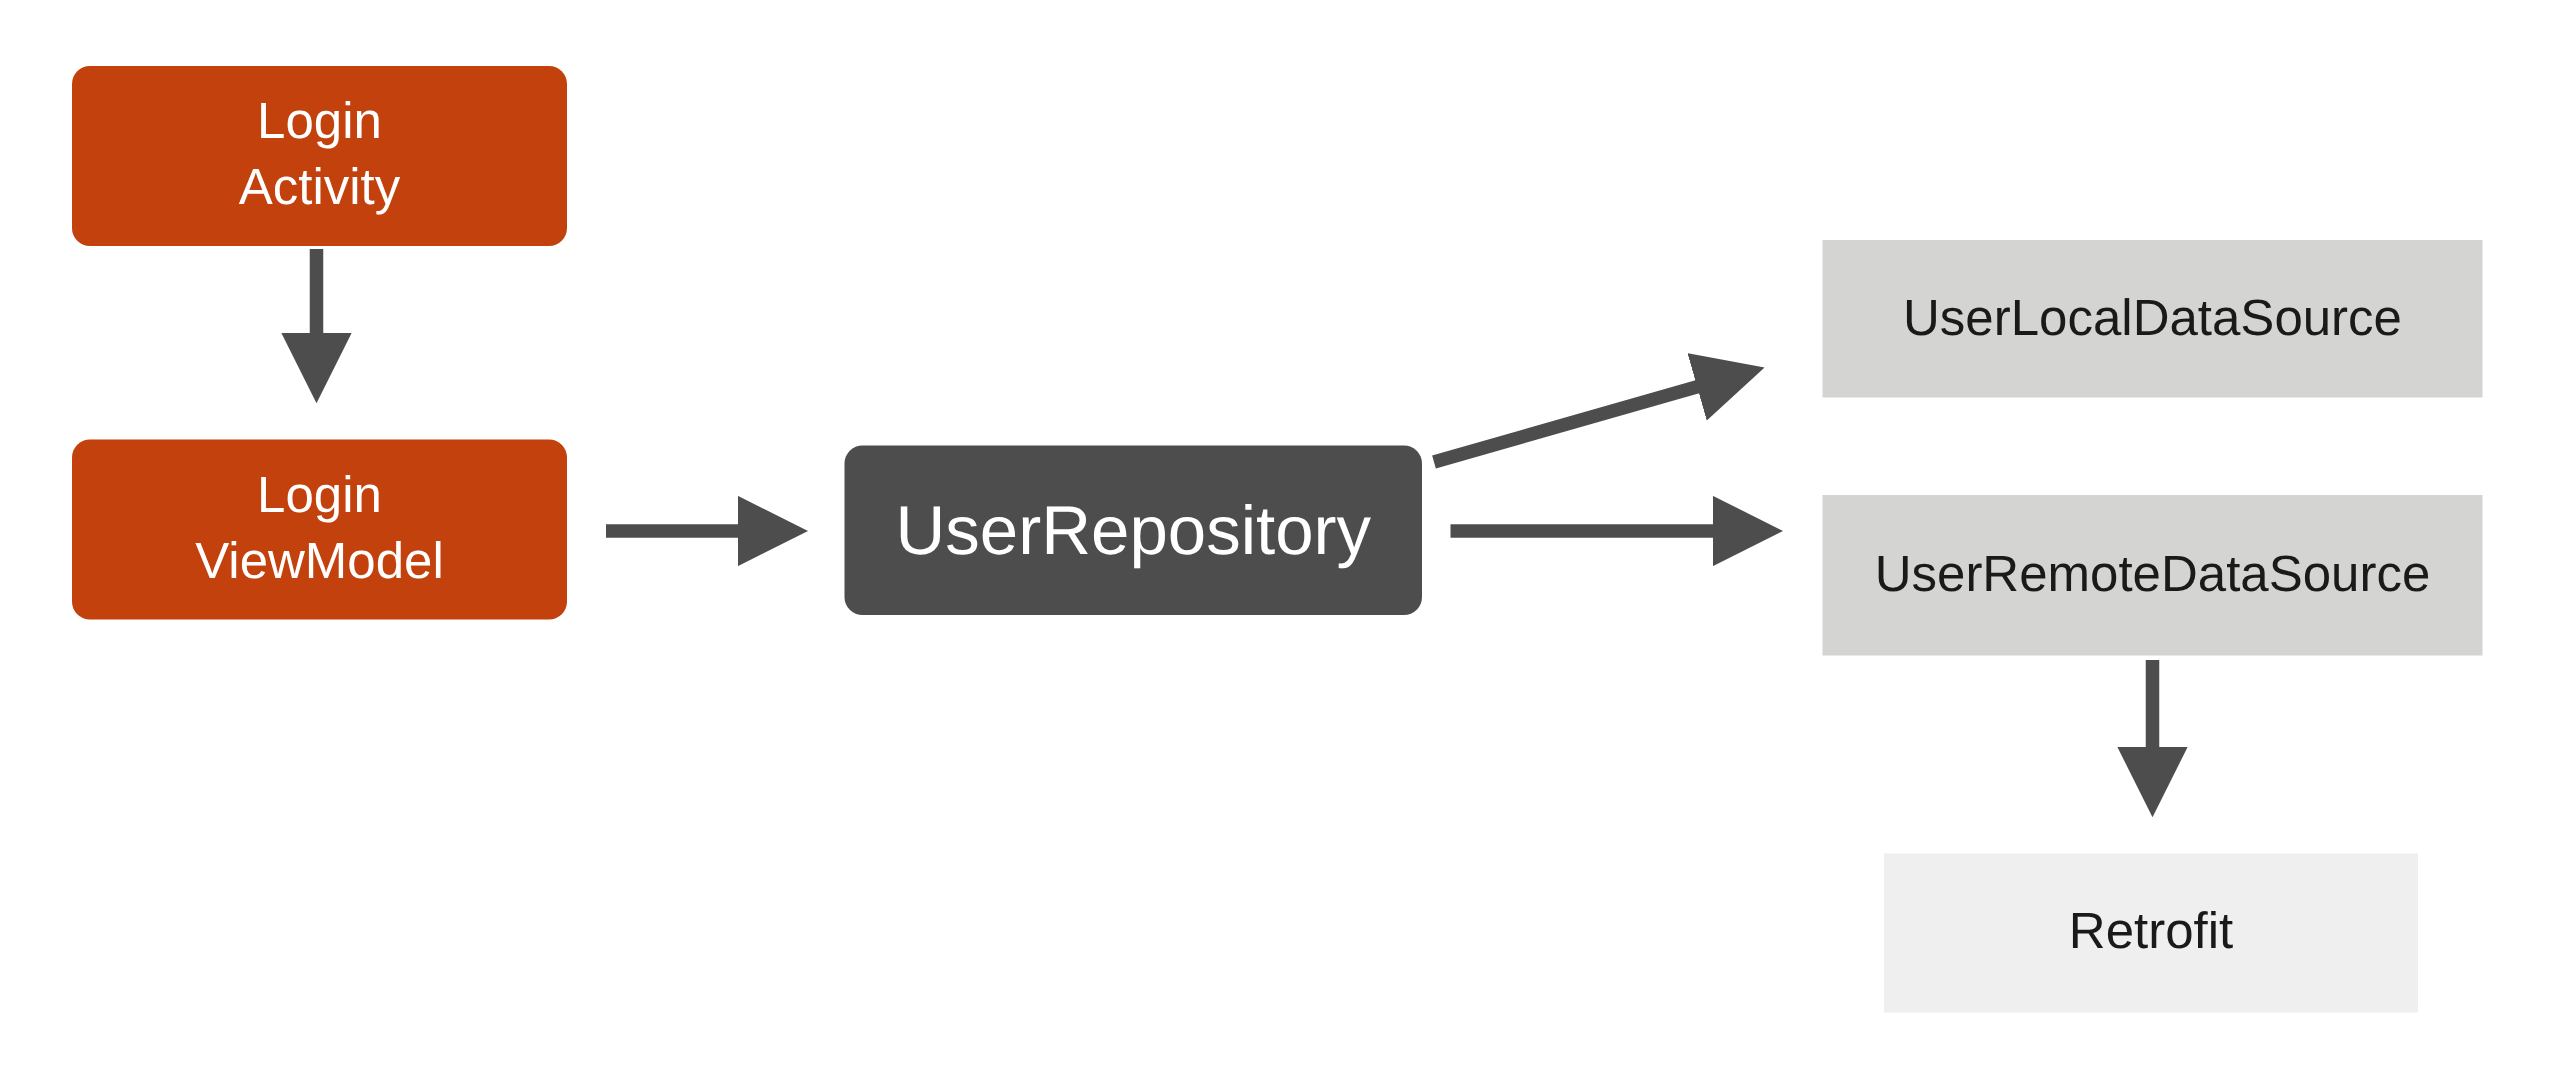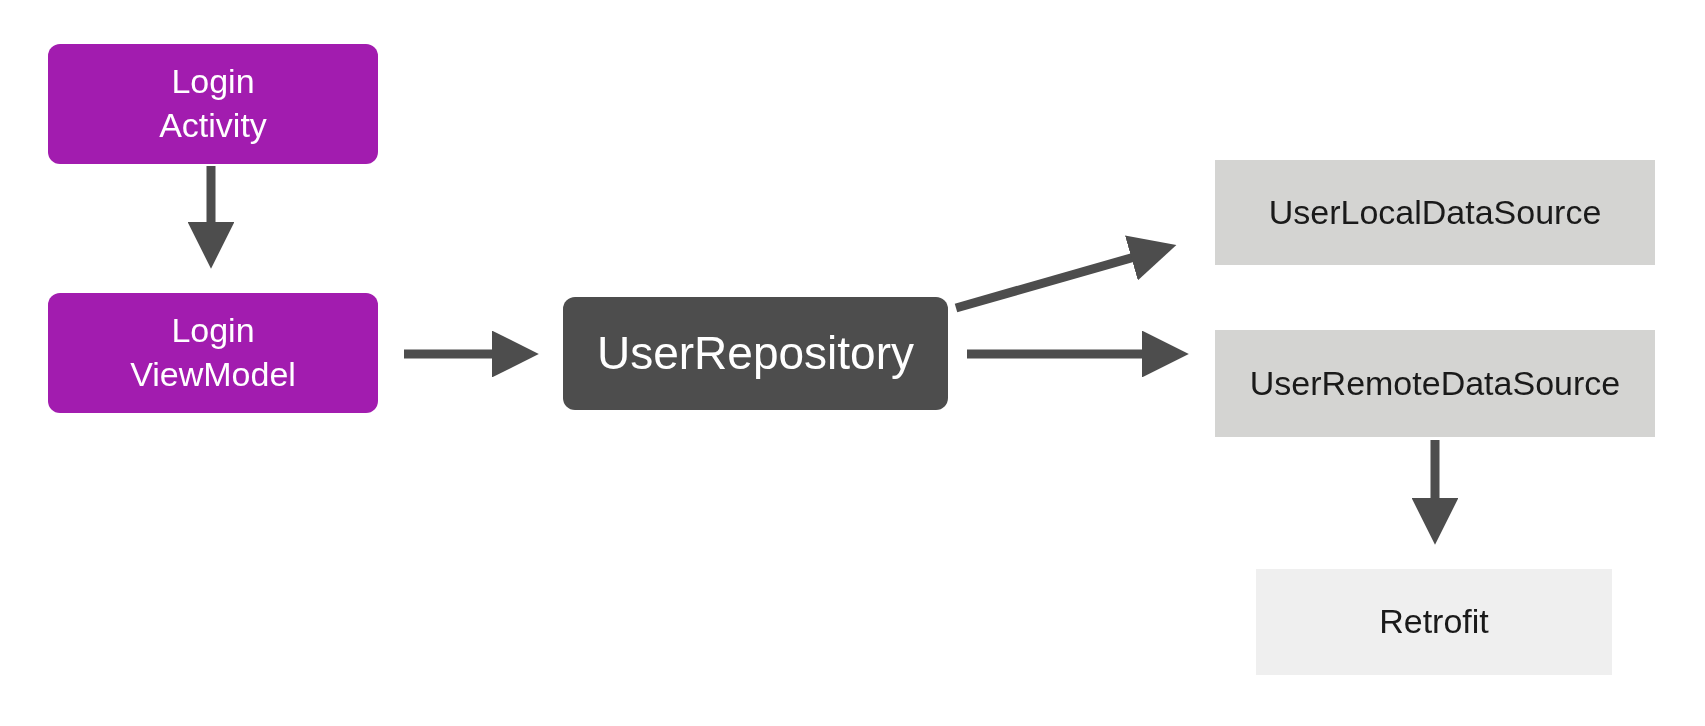--- a/index.html
+++ b/index.html
@@ -22,21 +22,21 @@
     display: flex;
     align-items: center;
     justify-content: center;
     text-align: center;
     box-sizing: border-box;
     line-height: 1.28;
     white-space: pre-line;
   }
   
   .node-green {
-    background: #a21caf;
+    background: #c2410c;
     color: #ffffff;
     border-radius: 12px;
     font-size: 34px;
     text-align: center;
   }
   
   .node-dark {
     background: #4D4D4D;
     color: #ffffff;
     border-radius: 12px;

